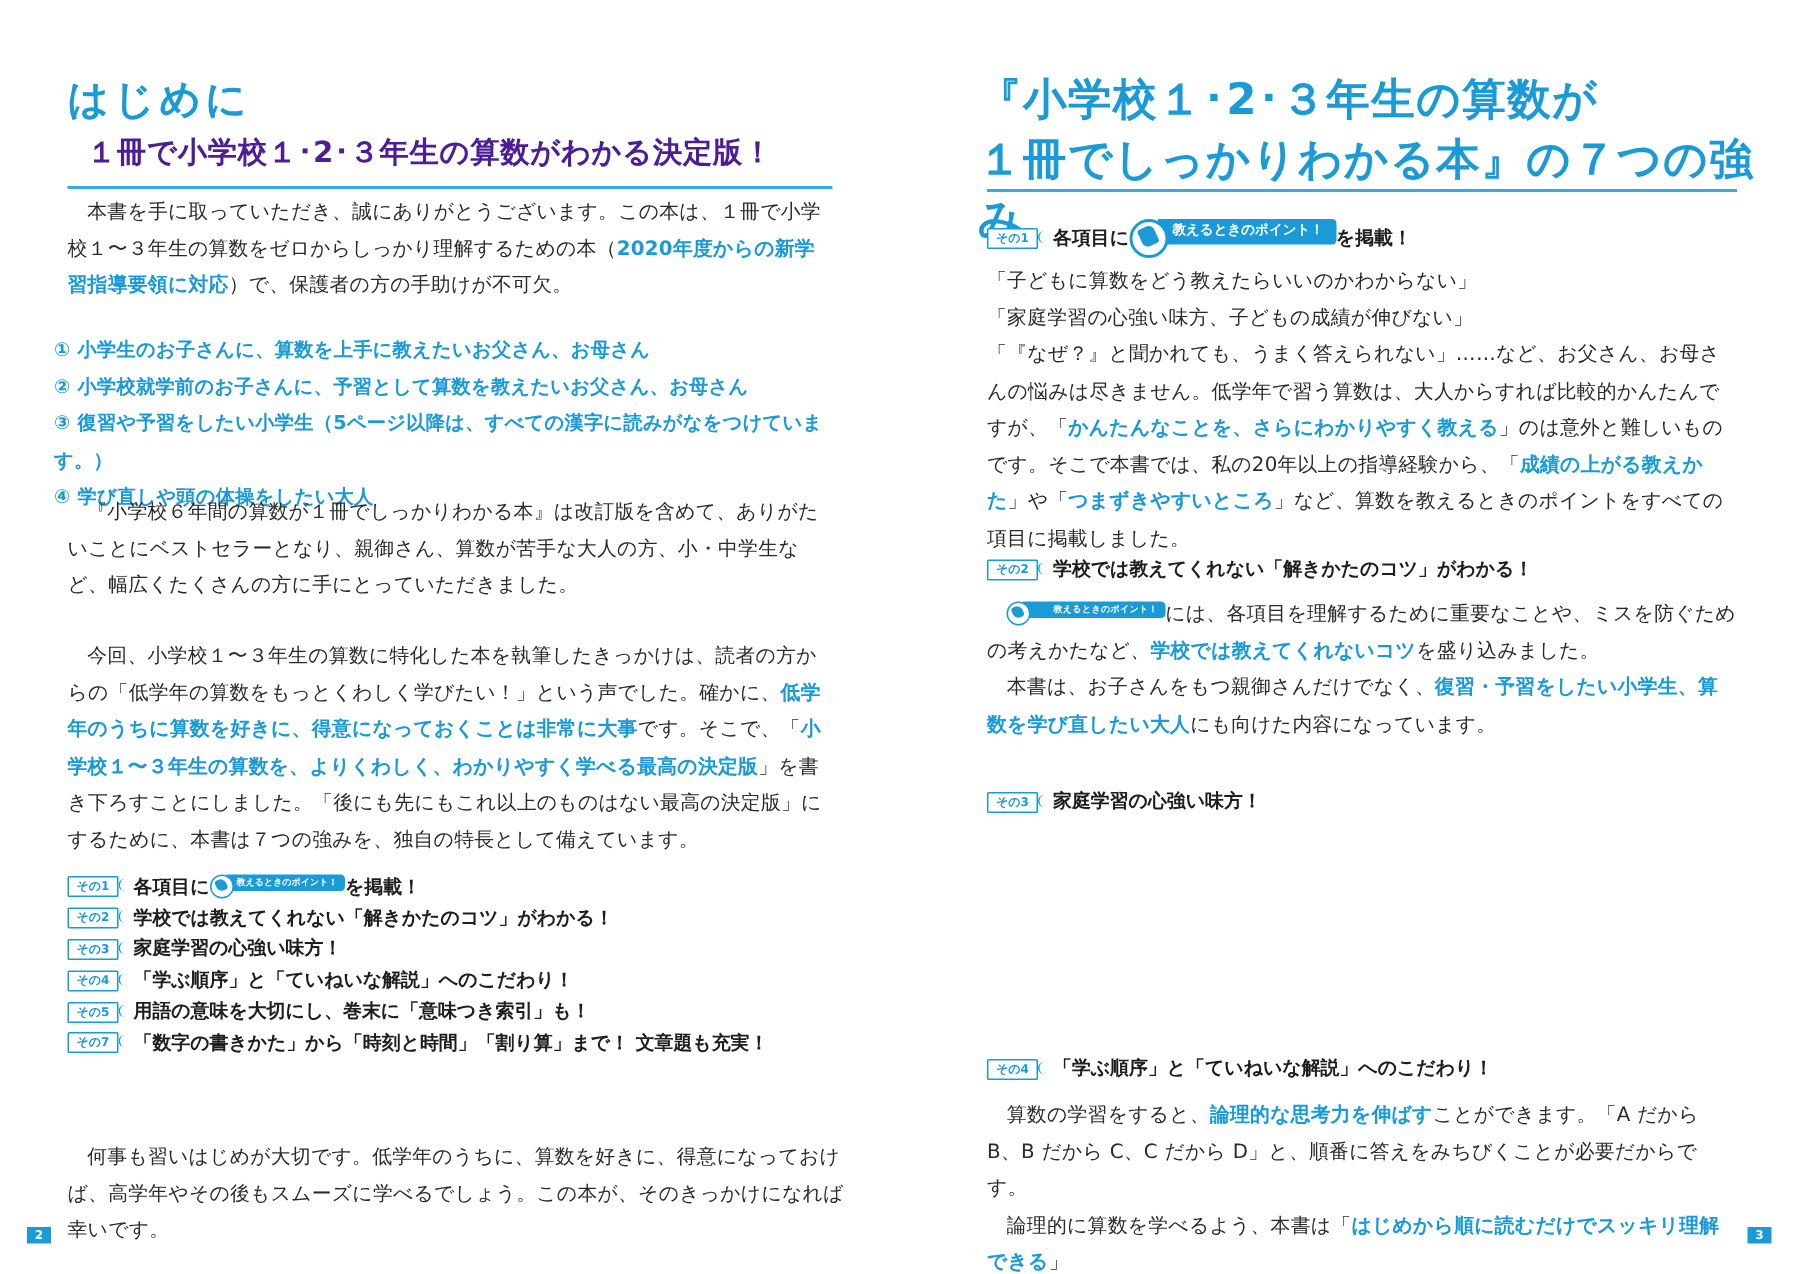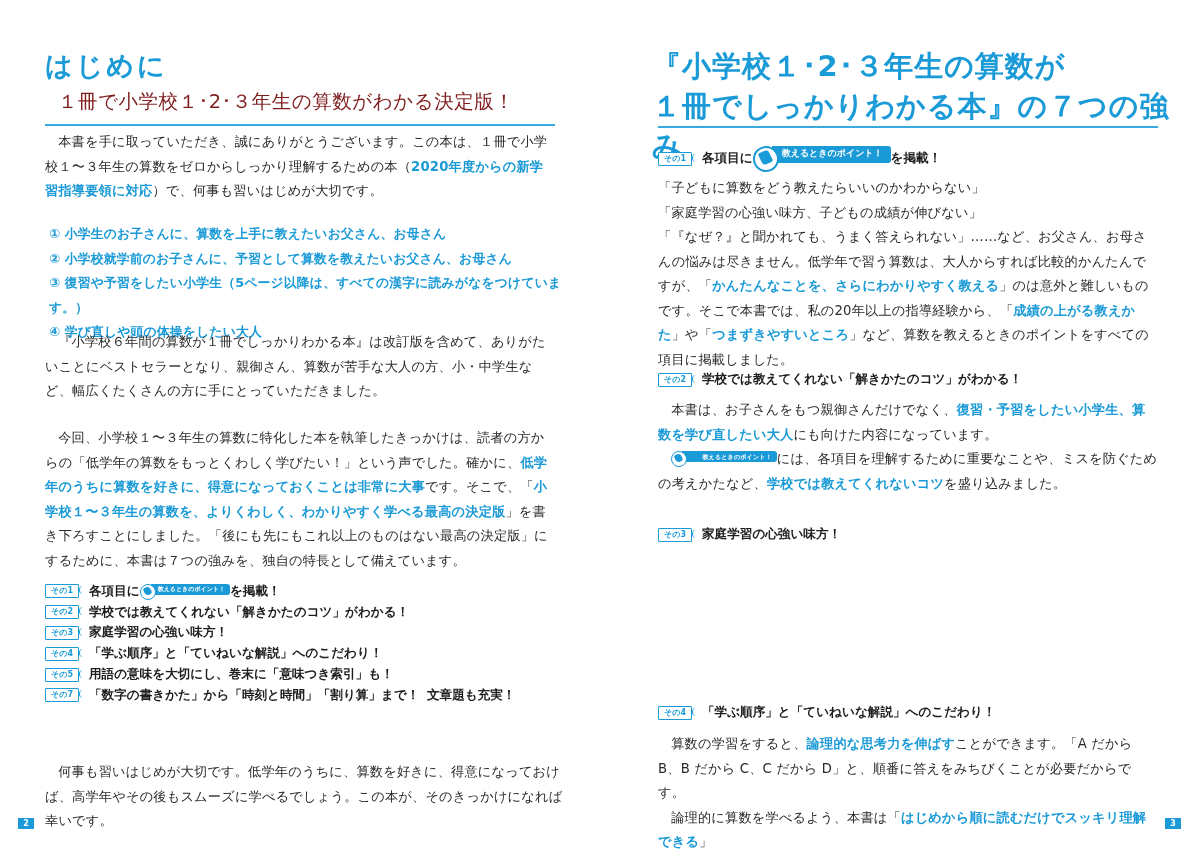--- a/index.html
+++ b/index.html
@@ -15,54 +15,54 @@
 
   .hl { color: #1a9ad6; font-weight: bold; }
 
   
   .lp-title {
     position: absolute; left: 45px; top: 48px;
     font-size: 27px; font-weight: bold; color: #1a9ad6; letter-spacing: 3px;
   }
   .lp-subtitle {
     position: absolute; left: 58px; top: 88px;
-    font-size: 19.5px; font-weight: normal; color: #7f1d1d; letter-spacing: 0.5px;
+    font-size: 19.5px; font-weight: bold; color: #4c1d95; letter-spacing: 0.5px;
   }
   .rule { position: absolute; height: 2px; background: #3aa9dd; }
   .lp-rule { left: 45px; top: 124px; width: 510px; }
 
   .body-text {
     position: absolute; font-size: 13.2px; line-height: 24.5px; color: #2a2a2a;
     letter-spacing: 0.2px;
   }
   .body-text p { margin: 0; }
   .indent { text-indent: 1em; }
 
   .lp-intro { left: 45px; top: 130px; width: 510px; }
-  .lp-list { left: 49px; top: 222px; width: 520px; }
+  .lp-list { left: 36px; top: 222px; width: 520px; }
   .lp-list .li { color: #1a9ad6; font-weight: bold; font-size: 12.8px; line-height: 24.5px; }
   .lp-para2 { left: 45px; top: 330px; width: 510px; }
   .lp-para3 { left: 45px; top: 426px; width: 510px; }
 
   .strengths { position: absolute; left: 45px; top: 581px; width: 520px; }
   .strength-row {
     display: flex; align-items: center; height: 20.8px;
     font-size: 12.6px; font-weight: bold; color: #1e1e1e;
   }
   .sono-tag {
     display: inline-block; width: 32px; height: 12px; line-height: 12px;
     border: 1px solid #1a9ad6; color: #1a9ad6; font-size: 8px; font-weight: bold;
     text-align: center; margin-right: 4px; position: relative; border-radius: 1px;
     background: #ffffff;
   }
   .sono-tag::after {
     content: ""; position: absolute; right: -7px; top: 1px; width: 5px; height: 8px;
     border-left: 1px solid #1a9ad6; border-radius: 6px 0 0 6px;
   }
-  .strength-text { margin-left: 6px; font-family: Liberation Mono, monospace; }
+  .strength-text { margin-left: 6px; }
 
   .point-badge { display: inline-flex; align-items: flex-start; vertical-align: middle; }
   .point-badge .pb-circle {
     width: 14px; height: 14px; border-radius: 50%; border: 1.5px solid #1a9ad6;
     background: #ffffff; position: relative; z-index: 2;
   }
   .point-badge .pb-circle::after {
     content: ""; position: absolute; left: 3px; top: 2px; width: 7px; height: 8px;
     background: #1a9ad6; border-radius: 2px 4px 2px 4px; transform: rotate(-25deg);
   }
@@ -111,21 +111,21 @@
 <body>
 
 <div class="spread">
 
   <div class="page page-left">
     <div class="lp-title">はじめに</div>
     <div class="lp-subtitle">１冊で小学校１･2･３年生の算数がわかる決定版！</div>
     <div class="rule lp-rule"></div>
 
     <div class="body-text lp-intro">
-      <p class="indent"><span>本書を手に取っていただき、誠にありがとうございます。この本は、１冊で小学校１〜３年生の算数をゼロからしっかり理解するための本（</span><span class="hl">2020年度からの新学習指導要領に対応</span><span>）で、何事も習いはじめが大切です。</span></p>
+      <p class="indent"><span>本書を手に取っていただき、誠にありがとうございます。この本は、１冊で小学校１〜３年生の算数をゼロからしっかり理解するための本（</span><span class="hl">2020年度からの新学習指導要領に対応</span><span>）で、保護者の方の手助けが不可欠。</span></p>
     </div>
 
     <div class="body-text lp-list">
       <div class="li">① 小学生のお子さんに、算数を上手に教えたいお父さん、お母さん</div>
       <div class="li">② 小学校就学前のお子さんに、予習として算数を教えたいお父さん、お母さん</div>
       <div class="li">③ 復習や予習をしたい小学生（5ページ以降は、すべての漢字に読みがなをつけています。）</div>
       <div class="li">④ 学び直しや頭の体操をしたい大人</div>
     </div>
 
     <div class="body-text lp-para2">
@@ -191,25 +191,25 @@
       <p>「子どもに算数をどう教えたらいいのかわからない」</p>
       <p>「家庭学習の心強い味方、子どもの成績が伸びない」</p>
       <p><span>「『なぜ？』と聞かれても、うまく答えられない」……など、お父さん、お母さんの悩みは尽きません。低学年で習う算数は、大人からすれば比較的かんたんですが、「</span><span class="hl">かんたんなことを、さらにわかりやすく教える</span><span>」のは意外と難しいものです。そこで本書では、私の20年以上の指導経験から、「</span><span class="hl">成績の上がる教えかた</span><span>」や「</span><span class="hl">つまずきやすいところ</span><span>」など、算数を教えるときのポイントをすべての項目に掲載しました。</span></p>
     </div>
 
     <div class="rp-heading rp-h2">
       <span class="sono-tag">その2</span>
       <span class="strength-text">学校では教えてくれない「解きかたのコツ」がわかる！</span>
     </div>
     <div class="body-text rp-s2">
-      <p class="indent"><span>本書は、お子さんをもつ親御さんだけでなく、</span><span class="hl">復習・予習をしたい小学生、算数を学び直したい大人</span><span>にも向けた内容になっています。</span></p>
       <p class="indent"><span class="point-badge">
             <span class="pb-circle"></span>
             <span class="pb-label">教えるときのポイント！</span>
           </span><span>には、各項目を理解するために重要なことや、ミスを防ぐための考えかたなど、</span><span class="hl">学校では教えてくれないコツ</span><span>を盛り込みました。</span></p>
+      <p class="indent"><span>本書は、お子さんをもつ親御さんだけでなく、</span><span class="hl">復習・予習をしたい小学生、算数を学び直したい大人</span><span>にも向けた内容になっています。</span></p>
     </div>
 
     <div class="rp-heading rp-h3">
       <span class="sono-tag">その3</span>
       <span class="strength-text">家庭学習の心強い味方！</span>
     </div>
 
     <div class="rp-heading rp-h4">
       <span class="sono-tag">その4</span>
       <span class="strength-text">「学ぶ順序」と「ていねいな解説」へのこだわり！</span>

